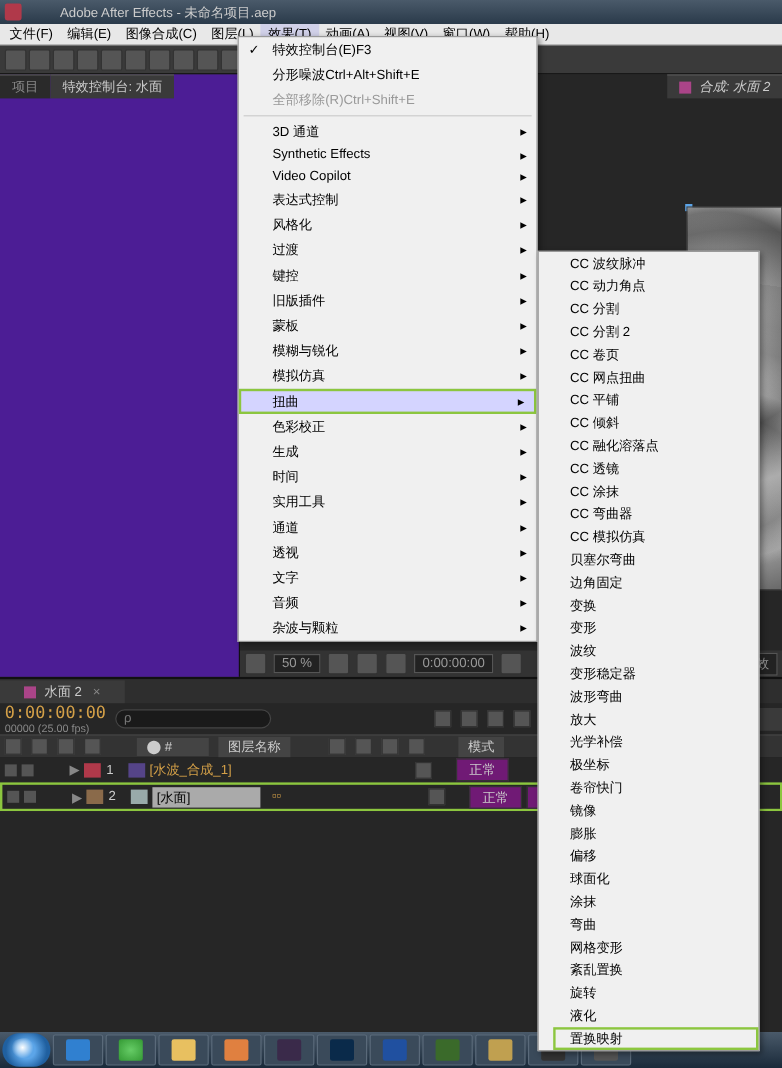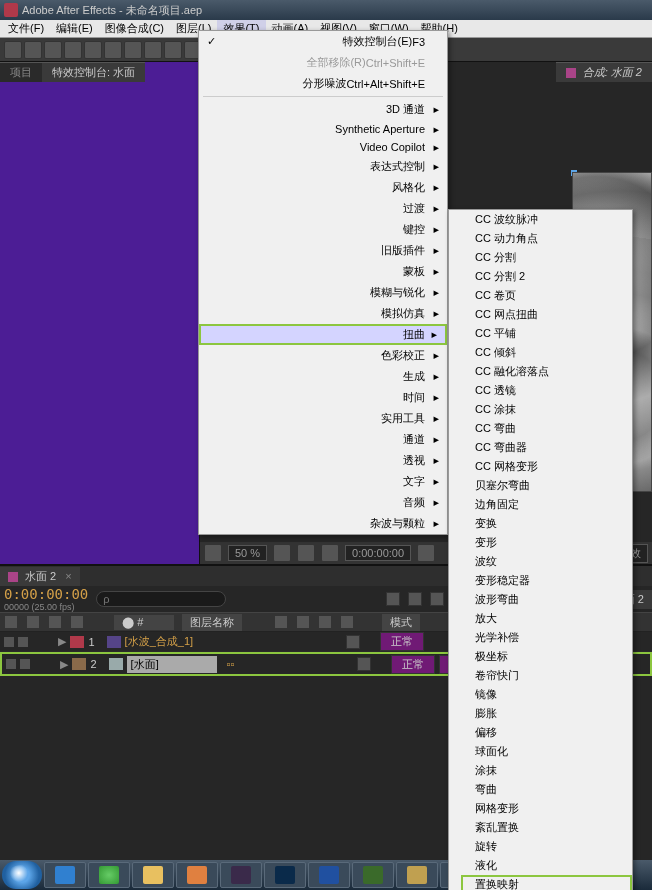--- a/index.html
+++ b/index.html
@@ -1,19 +1,19 @@
 <!DOCTYPE html>
 <html><head>
   <meta charset="utf-8">
   <style>
     * { margin: 0; padding: 0; box-sizing: border-box; font-family: "Microsoft YaHei", Arial, sans-serif; font-size: 11px; }
     body { background: #262626; color: #ccc; width: 652px; height: 890px; overflow: hidden; position: relative; }
     
     
-    .titlebar { height: 20px; background: linear-gradient(#4a5a6a, #2a3a4a); display: flex; align-items: center; padding: 0 4px; color: #ccc; }
+    .titlebar { height: 20px; background: linear-gradient(#4a5a6a, #2a3a4a); display: flex; align-items: center; padding: 0 4px; color: #ccc; gap: 28px; }
     .titlebar .app-icon { width: 14px; height: 14px; background: #b0394a; margin-right: 4px; border-radius: 2px; }
     
     
     .menubar { height: 18px; background: #e8e8e8; display: flex; align-items: center; padding: 0 2px; border-bottom: 1px solid #999; color: #000; }
     .menubar span { padding: 1px 6px; cursor: pointer; }
     .menubar span.active { background: #d0d0e8; }
     
     
     .toolbar { height: 24px; background: #3a3a3a; display: flex; align-items: center; gap: 2px; padding: 0 4px; border-bottom: 1px solid #111; }
     .tool-btn { width: 18px; height: 18px; background: #555; border: 1px solid #333; border-radius: 2px; }
@@ -25,21 +25,21 @@
     
     
     .workspace { display: flex; height: 502px; }
     .left-panel { width: 200px; background: #4c1d95; border-right: 1px solid #111; }
     .right-panel { flex: 1; background: #262626; position: relative; }
     
     .breadcrumb { padding: 3px 6px; color: #aaa; }
     
     
     .dropdown { position: absolute; top: 30px; left: 198px; width: 250px; background: #f0f0f0; border: 1px solid #999; z-index: 100; box-shadow: 2px 2px 5px rgba(0,0,0,0.4); }
-    .dropdown-item { padding: 3px 22px 3px 28px; color: #000; display: flex; justify-content: flex-end; align-items: center; position: relative; }
+    .dropdown-item { padding: 3px 22px 3px 28px; color: #000; display: flex; justify-content: flex-start; align-items: center; position: relative; }
     .dropdown-item.checked::before { content: "✓"; position: absolute; left: 8px; }
     .dropdown-item.disabled { color: #999; }
     .dropdown-item.highlighted { background: #d4d4ff; border: 2px solid #8cc63f; padding: 1px 20px 1px 26px; }
     .dropdown-item .arrow { position: absolute; right: 8px; }
     .dropdown-sep { border-top: 1px solid #ccc; margin: 2px 4px; }
     
     
     .submenu { position: absolute; top: 209px; left: 448px; width: 185px; background: #f0f0f0; border: 1px solid #999; z-index: 101; box-shadow: 2px 2px 5px rgba(0,0,0,0.4); }
     .submenu-item { padding: 2px 14px; color: #000; margin-left: 12px; }
     .submenu-item.highlighted { border: 2px solid #8cc63f; padding: 0 12px; }
@@ -48,21 +48,21 @@
     .viewer-bar { position: absolute; bottom: 0; left: 0; right: 0; height: 22px; background: #333; display: flex; align-items: center; gap: 6px; padding: 0 4px; color: #999; }
     .viewer-bar .chip { background: #222; padding: 1px 6px; border: 1px solid #555; }
     
     
     .preview { position: absolute; top: 110px; right: 0; width: 80px; height: 320px; background: radial-gradient(circle at 30% 30%, #ccc, #555 40%, #aaa 60%, #666 90%); border: 1px solid #444; filter: blur(0.5px); }
     .preview::after { content: ""; position: absolute; inset: 0; background: repeating-radial-gradient(circle at 60% 70%, #888 0, transparent 20%, #bbb 30%, transparent 45%, #777 55%, transparent 70%); mix-blend-mode: overlay; }
     
     
     .timeline-panel { background: #262626; border-top: 2px solid #111; }
     .timeline-tabs { height: 20px; background: #2e2e2e; display: flex; align-items: center; }
-    .timeline-tab { padding: 2px 8px; background: #3a3a3a; color: #ccc; position: relative; }
+    .timeline-tab { padding: 2px 20px; background: #3a3a3a; color: #ccc; position: relative; }
     .timeline-tab .close-x { margin-left: 6px; color: #888; }
     
     .timeline-header { height: 26px; display: flex; align-items: center; padding: 0 4px; gap: 8px; }
     .timecode { color: #d4a048; font-family: monospace; font-size: 14px; }
     .fps { color: #888; font-size: 9px; }
     .search-box { background: #1a1a1a; border: 1px solid #444; padding: 1px 6px; width: 130px; color: #888; border-radius: 8px; }
     
     .timeline-toolbar { height: 20px; background: #333; display: flex; align-items: center; padding: 0 4px; gap: 8px; border-top: 1px solid #444; border-bottom: 1px solid #222; }
     .tl-icon { width: 14px; height: 14px; background: #555; border: 1px solid #333; }
     .tl-label { color: #ccc; background: #444; padding: 1px 8px; }
@@ -151,35 +151,35 @@
       <div class="chip">有效</div>
     </div>
   </div>
 </div>
 
 <div class="dropdown" id="fx-menu">
     <div class="dropdown-item checked">
       <span>特效控制台(E)</span>
       <span>F3</span>
     </div>
+    <div class="dropdown-item">
+      <span>分形噪波</span>
+      <span>Ctrl+Alt+Shift+E</span>
+    </div>
     <div class="dropdown-item disabled">
       <span>全部移除(R)</span>
       <span>Ctrl+Shift+E</span>
     </div>
-    <div class="dropdown-item">
-      <span>分形噪波</span>
-      <span>Ctrl+Alt+Shift+E</span>
-    </div>
     <div class="dropdown-sep"></div>
     <div class="dropdown-item">
       <span>3D 通道</span>
       <span class="arrow">▸</span>
     </div>
     <div class="dropdown-item">
-      <span>Synthetic Aperture</span>
+      <span>Synthetic Effects</span>
       <span class="arrow">▸</span>
     </div>
     <div class="dropdown-item">
       <span>Video Copilot</span>
       <span class="arrow">▸</span>
     </div>
     <div class="dropdown-item">
       <span>表达式控制</span>
       <span class="arrow">▸</span>
     </div>
@@ -258,23 +258,22 @@
     <div class="submenu-item">CC 动力角点</div>
     <div class="submenu-item">CC 分割</div>
     <div class="submenu-item">CC 分割 2</div>
     <div class="submenu-item">CC 卷页</div>
     <div class="submenu-item">CC 网点扭曲</div>
     <div class="submenu-item">CC 平铺</div>
     <div class="submenu-item">CC 倾斜</div>
     <div class="submenu-item">CC 融化溶落点</div>
     <div class="submenu-item">CC 透镜</div>
     <div class="submenu-item">CC 涂抹</div>
-    <div class="submenu-item">CC 弯曲</div>
     <div class="submenu-item">CC 弯曲器</div>
-    <div class="submenu-item">CC 网格变形</div>
+    <div class="submenu-item">CC 模拟仿真</div>
     <div class="submenu-item">贝塞尔弯曲</div>
     <div class="submenu-item">边角固定</div>
     <div class="submenu-item">变换</div>
     <div class="submenu-item">变形</div>
     <div class="submenu-item">波纹</div>
     <div class="submenu-item">变形稳定器</div>
     <div class="submenu-item">波形弯曲</div>
     <div class="submenu-item">放大</div>
     <div class="submenu-item">光学补偿</div>
     <div class="submenu-item">极坐标</div>

